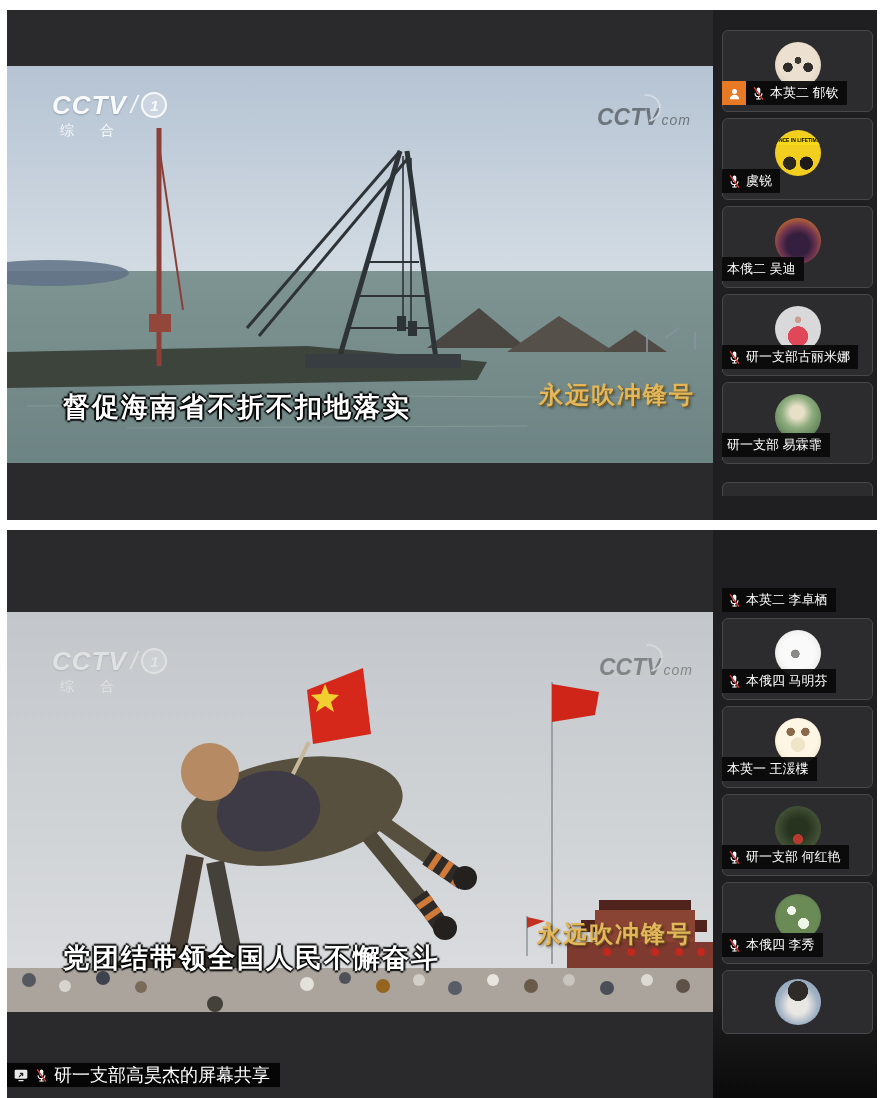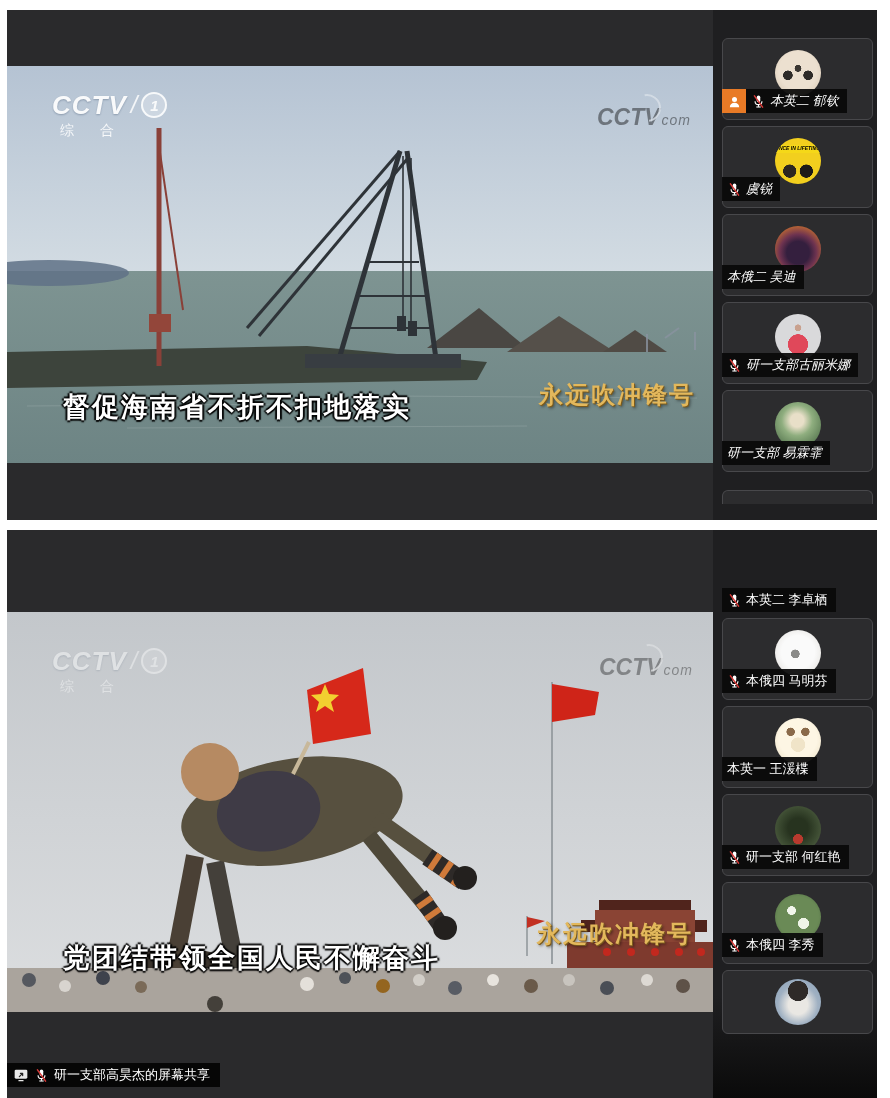--- a/index.html
+++ b/index.html
@@ -41,21 +41,21 @@
   #video1 .subtitle{bottom:38px;}
   #video2 .subtitle{bottom:36px;}
   .program-badge{position:absolute;font-size:24px;font-weight:bold;letter-spacing:2px;color:var(--gold,#e3b85c);
             text-shadow:1px 1px 0 #7a5a1c,2px 2px 3px rgba(0,0,0,.45);white-space:nowrap;}
   #video1 .program-badge{right:18px;bottom:52px;}
   #video2 .program-badge{right:20px;bottom:62px;}
 
   
   .sidebar{position:absolute;left:706px;top:0;width:164px;height:100%;background:#1f1f21;
            display:flex;flex-direction:column;gap:6px;box-sizing:border-box;overflow:hidden;}
-  #sidebar1{padding-top:28px;font-style:italic;}
+  #sidebar1{padding-top:20px;}
   #sidebar2{padding-top:58px;background:linear-gradient(180deg,#1f1f21 0 82%,#0a0a0a);}
   .tile{position:relative;margin-left:9px;width:151px;height:82px;flex:0 0 auto;background:#2c2c2e;
         border:1px solid #48484b;border-radius:6px;box-sizing:border-box;}
   .tile.cut{height:64px;}
   .tile-stub{margin:12px 0 0 9px;width:151px;height:14px;flex:0 0 auto;background:#2c2c2e;
         border:1px solid #48484b;border-bottom:none;border-radius:6px 6px 0 0;box-sizing:border-box;}
   .avatar{position:absolute;left:50%;top:11px;transform:translateX(-50%);width:46px;height:46px;
         border-radius:50%;overflow:hidden;}
   .tile.cut .avatar{top:8px;}
   .avatar .avatar-text{display:block;margin-top:7px;text-align:center;font-size:5px;font-weight:bold;
@@ -65,21 +65,21 @@
   .host-badge{width:24px;background:var(--accent,#e87a26);display:flex;align-items:center;justify-content:center;}
   .host-badge svg{width:15px;height:15px;}
   .plabel{background:rgba(9,9,9,.93);display:flex;align-items:center;gap:4px;
         padding:3px 8px 3px 5px;font-size:13px;color:#fff;white-space:nowrap;overflow:hidden;}
   .micwrap{display:inline-flex;width:15px;height:15px;flex:0 0 auto;}
   .micwrap svg{width:15px;height:15px;}
   .fade{flex:1 1 auto;}
 
   
   .share-banner{position:absolute;left:0;top:533px;height:24px;background:#060606;display:flex;
-        align-items:center;gap:5px;padding:0 10px 0 6px;color:#fff;font-size:13px;white-space:nowrap;}
+        align-items:center;gap:5px;padding:0 10px 0 6px;color:#fff;font-size:18px;white-space:nowrap;}
   .share-icon{display:inline-flex;width:16px;height:16px;}
   .share-icon svg{width:16px;height:16px;}
 
   
   .av-group-photo{background:radial-gradient(circle at 50% 40%,#3a3632 0 9%,transparent 10%),
       radial-gradient(circle at 28% 55%,#2e2b28 0 11%,transparent 12%),
       radial-gradient(circle at 72% 55%,#2e2b28 0 11%,transparent 12%),
       radial-gradient(circle at 50% 45%,#ece0d0 0 55%,#d2c2ac);}
   .av-yellow-cartoon{background:radial-gradient(circle at 32% 72%,#2c2620 0 14%,transparent 15%),
       radial-gradient(circle at 68% 72%,#1c1a18 0 14%,transparent 15%),#f2cf1e;}

